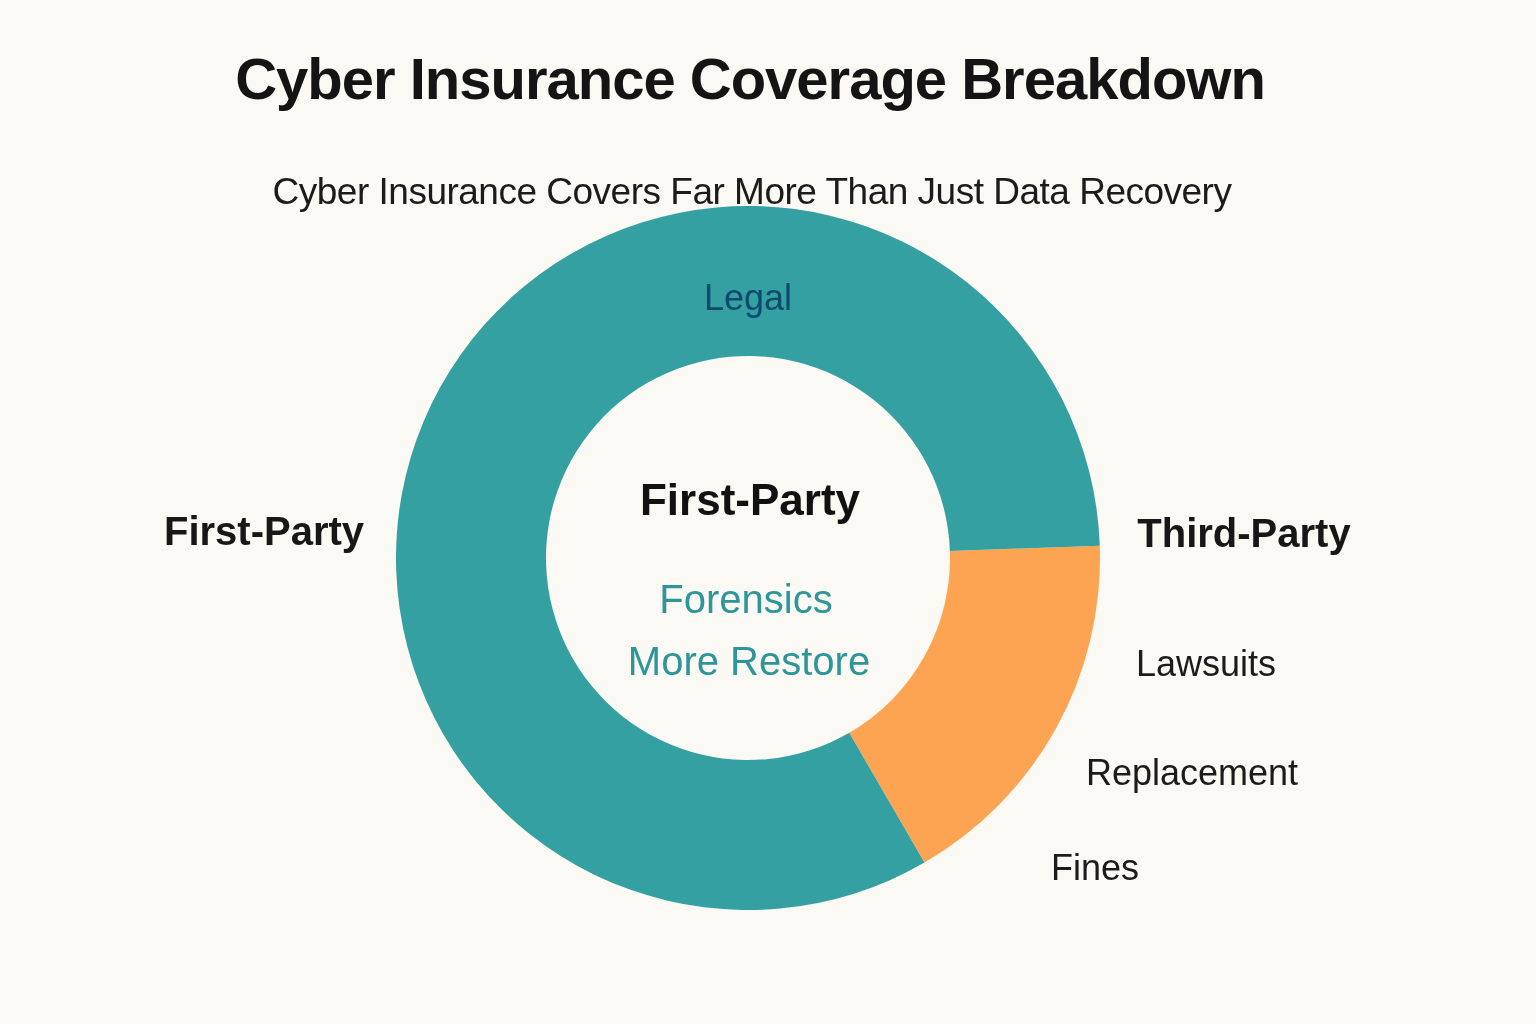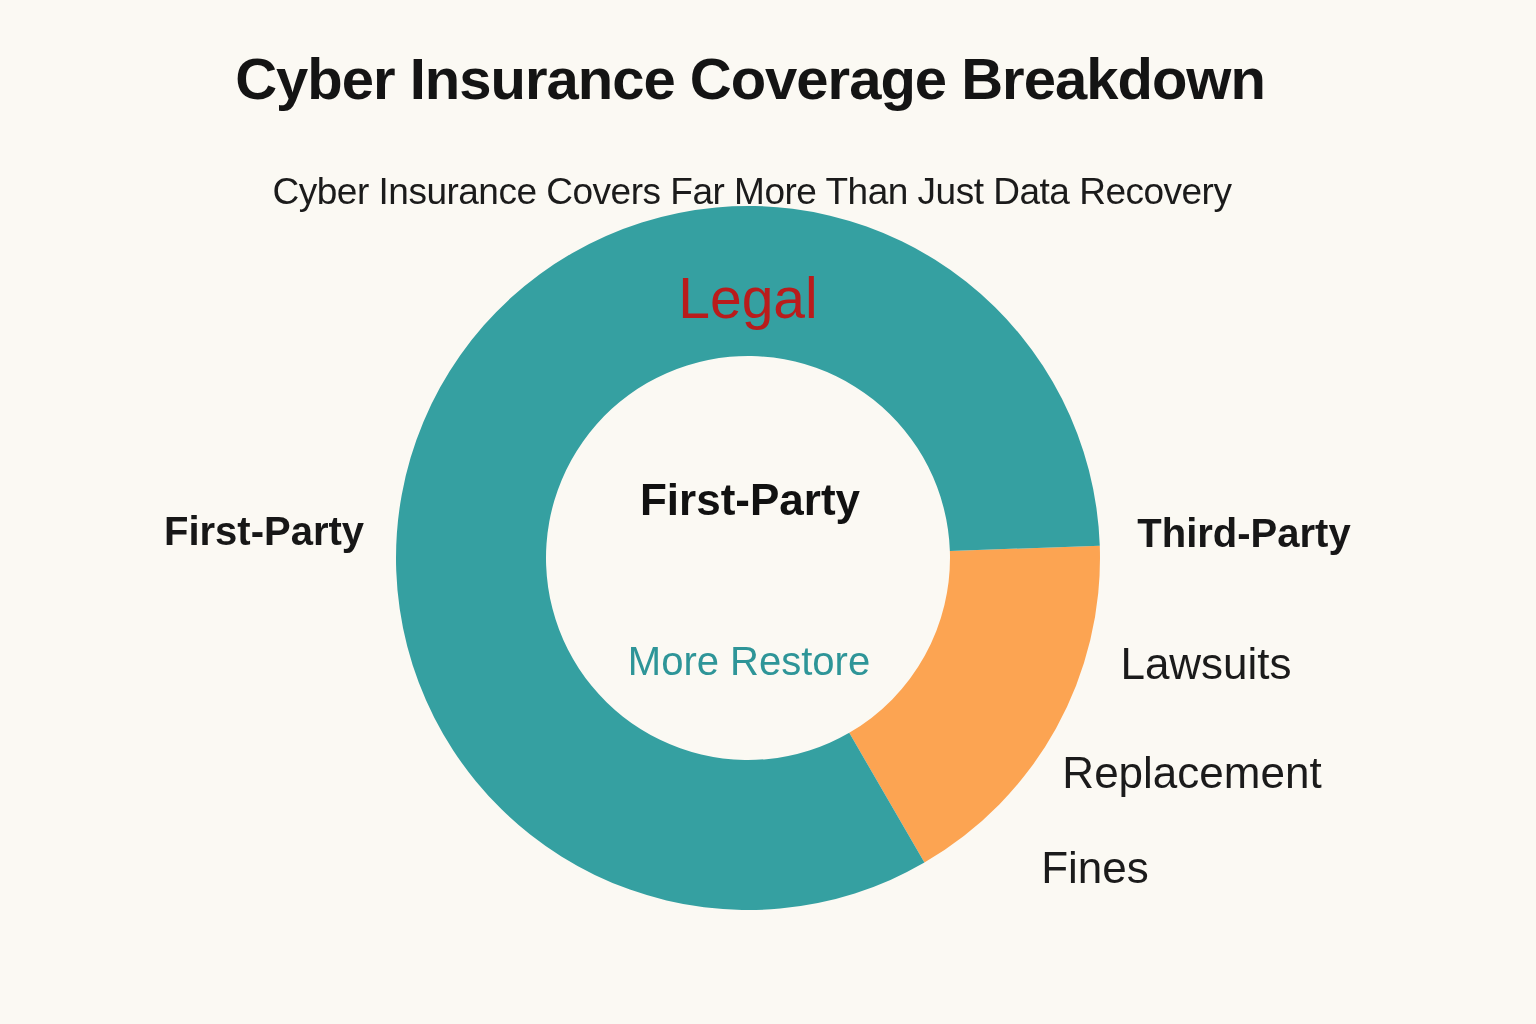--- a/index.html
+++ b/index.html
@@ -31,39 +31,39 @@
   .chart-subtitle {
     left: 752px; top: 155px;
     font-size: 37px;
     font-weight: 500;
     letter-spacing: -0.5px;
     color: #1b1b1b;
     margin-top: 37px;
   }
   .donut-svg { position: absolute; left: 0; top: 0; }
   .ring-label {
-    color: #b91c1c;
-    font-size: 57px;
+    color: #0c4a6e;
+    font-size: 36px;
     font-weight: 500;
   }
   .ring-top { left: 748px; top: 298px; }
   .ring-bottom {
     left: 745px; top: 823px;
     line-height: 54px;
     white-space: pre-line;
   }
   .side-label {
     font-size: 40px;
     font-weight: 600;
     color: #171717;
   }
   .side-left  { left: 264px; top: 531px; }
   .side-right { left: 1244px; top: 533px; text-align: right; }
   .side-item {
-    font-size: 44px;
+    font-size: 36px;
     font-weight: 400;
     color: #1b1b1b;
   }
   .item-lawsuits    { left: 1206px; top: 664px; }
   .item-settlements { left: 1192px; top: 773px; }
   .item-fines       { left: 1063px; top: 868px; margin-left: 32px; }
   .center-title {
     left: 750px; top: 500px;
     font-size: 44px;
     font-weight: 700;
@@ -99,16 +99,17 @@
   <div class="lbl side-label side-right">Third-Party</div>
 
   <div class="lbl side-item item-lawsuits">Lawsuits</div>
 
   <div class="lbl side-item item-settlements">Replacement</div>
 
   <div class="lbl side-item item-fines">Fines</div>
 
   <div class="lbl center-title">First-Party</div>
 
+  <div class="lbl center-item center-item-1">Forensics</div>
 
   <div class="lbl center-item center-item-2">More Restore</div>
 
 </div>
 
 </body></html>

